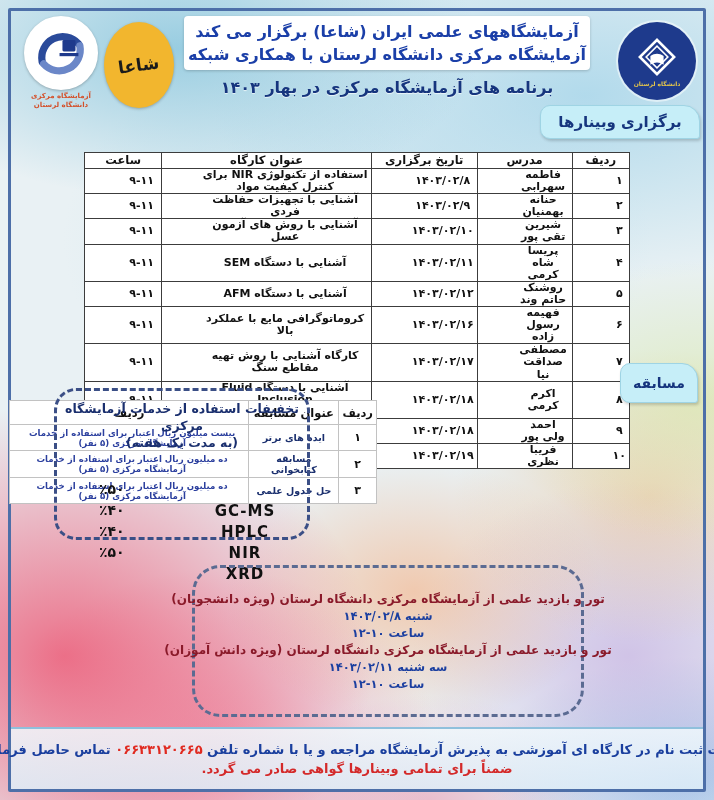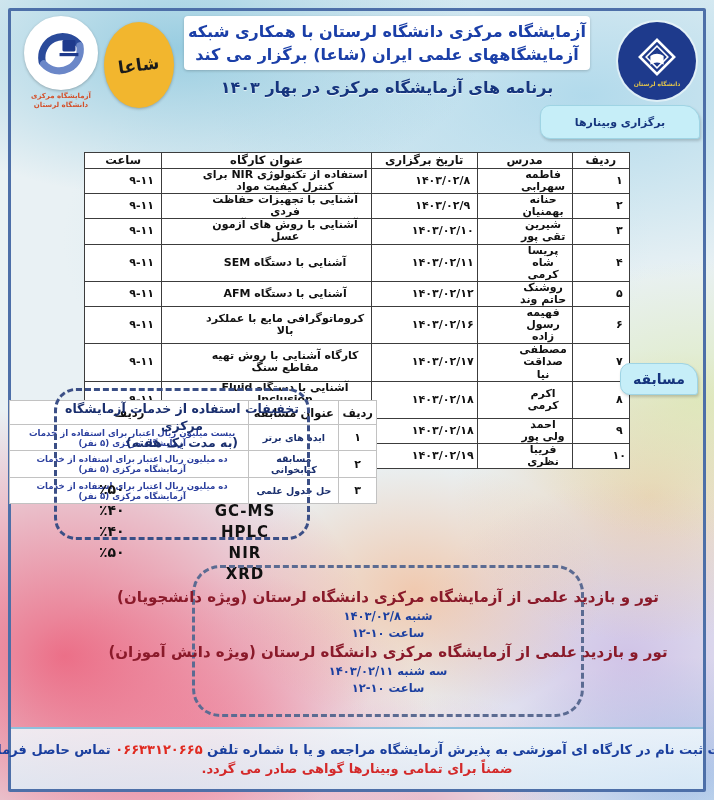--- a/index.html
+++ b/index.html
@@ -39,22 +39,22 @@
   .lab-logo-wrap{position:absolute;top:16px;right:614px;left:auto;width:90px;text-align:center;}
   .lab-logo-wrap{right:auto;left:auto;}
   .lab-logo{width:74px;height:74px;margin:0 auto;border-radius:50%;background:#ffffff;
     border:3px solid #ffffff;box-shadow:0 1px 3px rgba(0,0,0,.25);display:flex;align-items:center;justify-content:center;}
   .lab-caption{margin-top:2px;color:#d4502a;font-size:7px;font-weight:bold;line-height:1.3;}
 
   
   .banner{position:absolute;background:#c6eef8;color:#16357e;font-weight:bold;
     border:1px solid #9fd4e4;border-radius:10px 16px 3px 10px;display:flex;align-items:center;justify-content:center;
     box-shadow:1px 2px 3px rgba(0,0,0,.18);}
-  .banner-webinars{top:105px;left:11px;left:auto;right:14px;width:160px;height:34px;font-size:11px;margin-left:23px;}
-  .banner-competition{top:363px;right:16px;width:78px;height:32px;font-size:14px;}
+  .banner-webinars{top:105px;left:11px;left:auto;right:14px;width:160px;height:34px;font-size:15px;margin-left:23px;}
+  .banner-competition{top:363px;right:16px;width:78px;height:40px;font-size:14px;}
 
   
   .webinar-table{position:absolute;top:152px;right:84px;width:546px;border-collapse:collapse;background:#ffffff;direction:rtl;}
   .webinar-table th,.webinar-table td{border:1px solid #3c3c3c;padding:0 3px;font-weight:bold;color:#111;
     text-align:center;height:16px;line-height:1.1;}
   .webinar-table th{font-size:11.5px;}
   .webinar-table td{font-size:11px;padding-left:40px;}
   .col-row{width:30px;} .col-instructor{width:100px;} .col-date{width:82px;} .col-title{width:279px;} .col-time{width:55px;}
 
   
@@ -72,21 +72,21 @@
     border-radius:22px;padding:10px 8px 6px;}
   .disc-title{text-align:center;color:#1a2f6e;font-weight:bold;font-size:12.5px;line-height:1.35;}
   .disc-list{margin-top:6px;}
   .disc-row{display:grid;grid-template-columns:40% 55%;direction:ltr;align-items:center;height:21px;gap:22px;}
   .disc-pct{text-align:center;font-weight:bold;font-size:14px;color:#111;}
   .disc-name{text-align:center;font-weight:bold;font-size:15px;color:#111;letter-spacing:1px;margin-top:44px;}
 
   
   .tours{position:absolute;top:565px;right:130px;width:392px;height:152px;border:3px dashed #5b6b92;
     border-radius:28px;display:flex;flex-direction:column;align-items:center;justify-content:center;gap:3px;padding:6px 10px;}
-  .tour-title{color:#8a1a2a;font-weight:bold;font-size:15px;text-align:left;white-space:nowrap;}
+  .tour-title{color:#8a1a2a;font-weight:bold;font-size:12px;text-align:left;white-space:nowrap;}
   .tour-date,.tour-time{color:#1b3fa0;font-weight:bold;font-size:11.5px;text-align:center;}
 
   
   .footer{position:absolute;left:11px;right:11px;bottom:11px;height:62px;
     background:linear-gradient(rgba(240,248,252,.85),rgba(222,238,248,.85));
     border-top:2px solid #8fc0dc;display:flex;flex-direction:column;align-items:center;justify-content:center;gap:4px;}
   .footer-line1{color:#1a3f9e;font-weight:bold;font-size:13px;white-space:nowrap;}
   .footer-line1 .phone{color:#e02a20;}
   .footer-line2{color:#d42a2a;font-weight:bold;font-size:13px;}
 </style>
@@ -99,22 +99,22 @@
   <div class="uni-logo">
     <svg viewBox="0 0 40 40">
       <rect x="9" y="9" width="22" height="22" transform="rotate(45 20 20)" fill="none" stroke="#ffffff" stroke-width="2.4"></rect>
       <rect x="13" y="13" width="14" height="14" transform="rotate(45 20 20)" fill="none" stroke="#ffffff" stroke-width="1.4"></rect>
       <path d="M14 19c4-2.6 8-2.6 12 0v8c-4-2.6-8-2.6-12 0z" fill="#ffffff"></path>
     </svg>
     <span class="uni-label">دانشگاه لرستان</span>
   </div>
 
   <div class="title-box">
+    <div>آزمایشگاههای علمی ایران (شاعا) برگزار می کند</div>
     <div>آزمایشگاه مرکزی دانشگاه لرستان با همکاری شبکه</div>
-    <div>آزمایشگاههای علمی ایران (شاعا) برگزار می کند</div>
   </div>
   <div class="subtitle">برنامه های آزمایشگاه مرکزی در بهار ۱۴۰۳</div>
 
   <div class="shaa-logo">
     <span>شاعا</span>
   </div>
 
   <div class="lab-logo-wrap" style="position:absolute;top:16px;right:608px;width:90px;text-align:center;">
     <div class="lab-logo">
       <svg viewBox="0 0 40 40" width="58" height="58">

